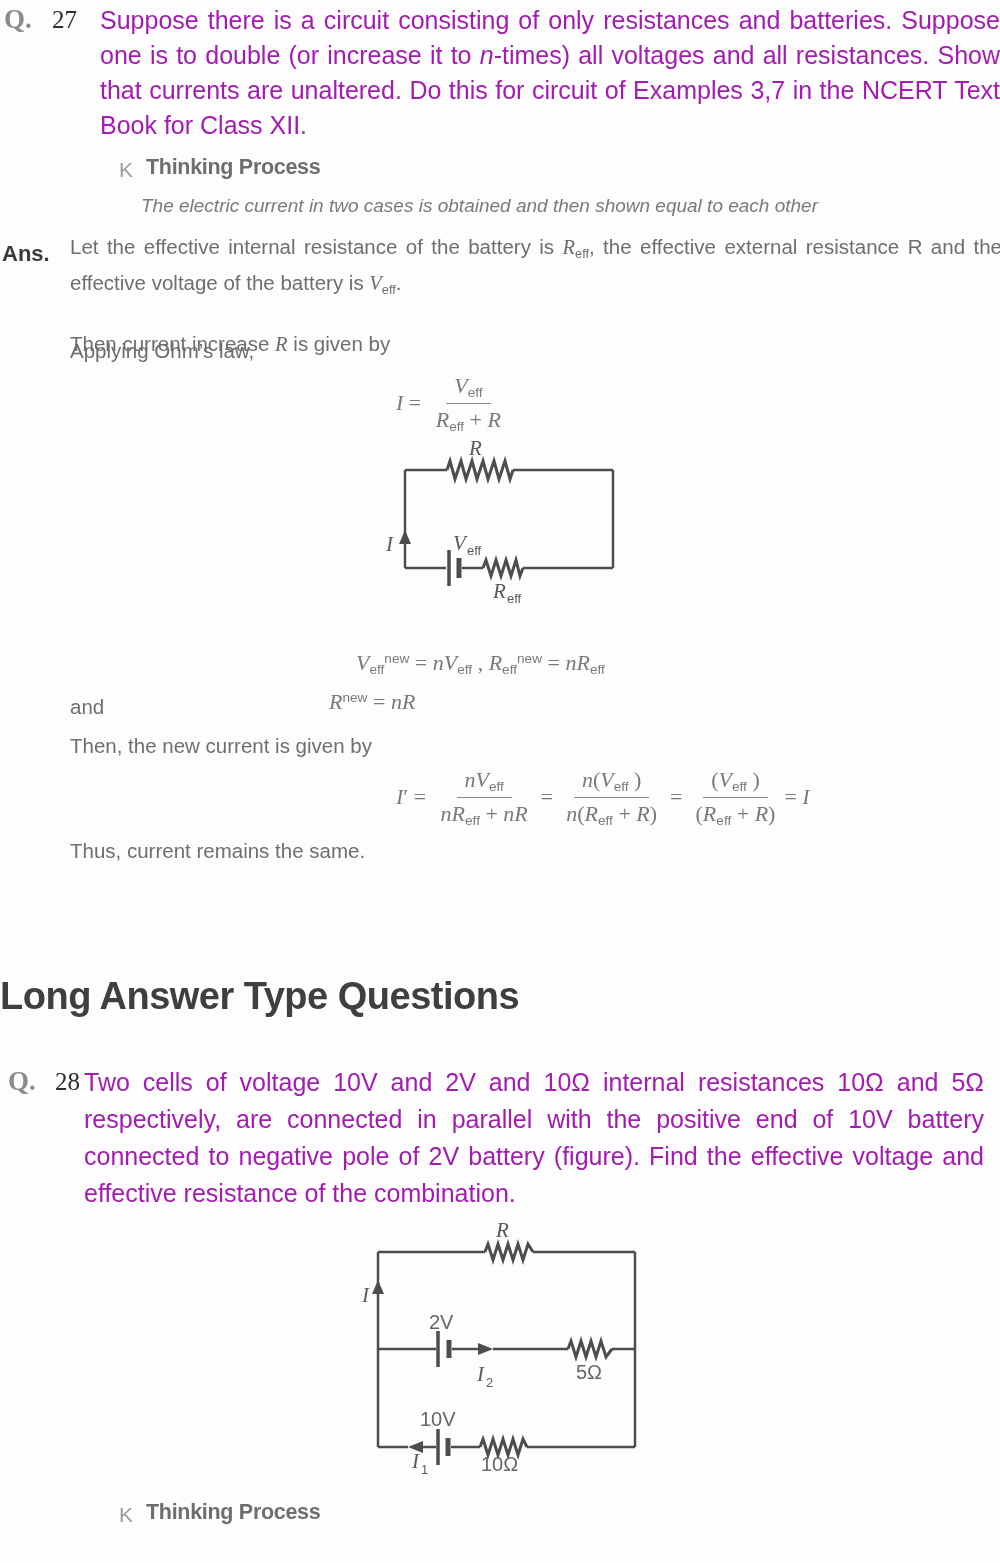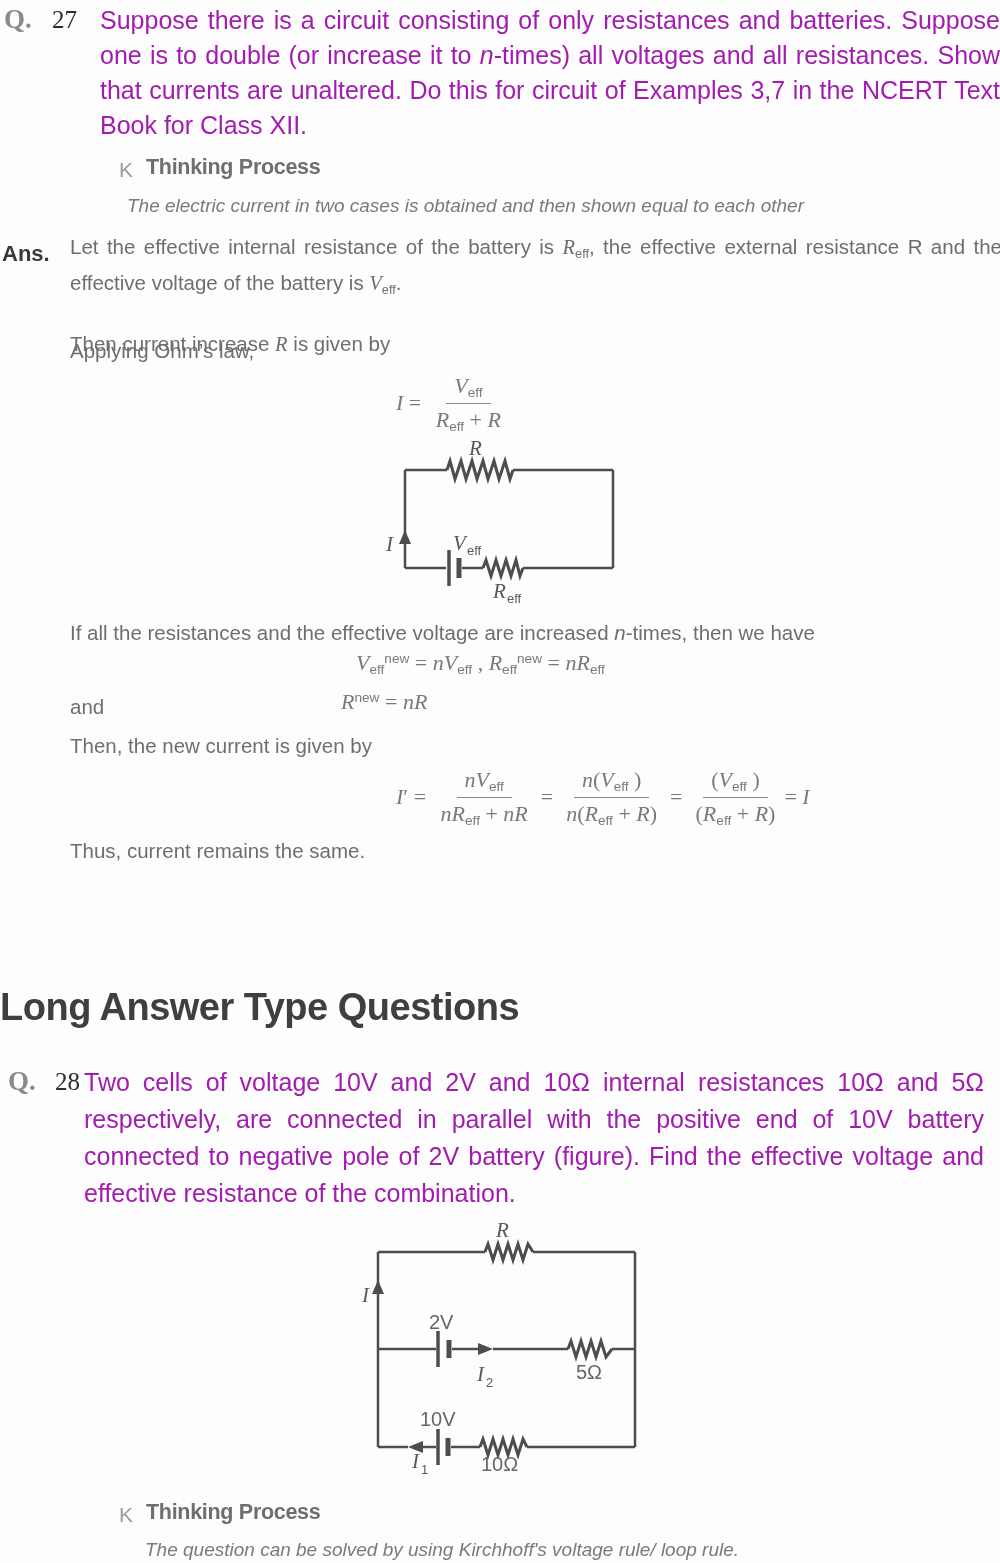--- a/index.html
+++ b/index.html
@@ -35,21 +35,21 @@
   .seg-sup { font-size:0.62em; vertical-align:0.55em; font-family:"Liberation Sans", sans-serif; font-style:normal; }
 
   
   .eq { font-family:"Liberation Serif", serif; font-size:22px; color:#7a7a7a; display:flex; align-items:center; white-space:pre; }
   .frac { display:inline-flex; flex-direction:column; align-items:center; margin:12px 5px; }
   .frac .num { padding:0 8px 3px 8px; border-bottom:1.5px solid #8a8a8a; }
   .frac .den { padding:3px 4px 0 4px; }
   .eq-mid { margin:0 4px; }
 
   
-  .section-heading { font-size:38px; font-weight:bold; color:#3f3f3f; letter-spacing:-0.5px; font-family:"Liberation Sans", sans-serif;margin-top:11px; }
+  .section-heading { font-size:38px; font-weight:bold; color:#3f3f3f; letter-spacing:-0.5px; font-family:"Liberation Sans", sans-serif; }
 
   
   svg .wire { stroke:#4d4d4d; stroke-width:2.5; fill:none; }
   svg .res  { stroke:#4d4d4d; stroke-width:3; fill:none; stroke-linejoin:miter; }
   svg .plate-long  { stroke:#4d4d4d; stroke-width:3.5; }
   svg .plate-short { stroke:#4d4d4d; stroke-width:5; }
   svg .arrow { fill:#4d4d4d; stroke:none; }
   svg .svar { font-family:"Liberation Serif", serif; font-style:italic; font-size:21px; fill:#5a5a5a; }
   svg .ssub { font-family:"Liberation Sans", sans-serif; font-size:13px; fill:#5a5a5a; }
   svg .slab { font-family:"Liberation Sans", sans-serif; font-size:20px; fill:#666; }
@@ -58,21 +58,21 @@
 <body>
 
 <div id="page">
 
   <span class="abs q-marker" style="left:4px; top:4px;">Q.</span>
   <span class="abs q-number" style="left:52px; top:6px;">27</span>
   <div class="abs q-text" style="left:100px; top:3px; width:900px;"><span class="seg-t">Suppose there is a circuit consisting of only resistances and batteries. Suppose one is to double (or increase it to </span><span class="seg-i">n</span><span class="seg-t">-times) all voltages and all resistances. Show that currents are unaltered. Do this for circuit of Examples 3,7 in the NCERT Text Book for Class XII.</span></div>
 
   <span class="abs tp-icon" style="left:119px; top:158px;">K</span>
   <span class="abs tp-label" style="left:146px; top:155px;">Thinking Process</span>
-  <div class="abs tp-text" style="left:127px; top:195px;">The electric current in two cases is obtained and then shown equal to each other</div>
+  <div class="abs tp-text" style="left:141px; top:195px;">The electric current in two cases is obtained and then shown equal to each other</div>
 
   <span class="abs ans-label" style="left:2px; top:241px;">Ans.</span>
   <div class="abs body-text" style="left:70px; top:232px; width:932px;"><span class="seg-t">Let the effective internal resistance of the battery is </span><span class="seg-v">R</span><span class="seg-sub">eff</span><span class="seg-t">, the effective external resistance R and the effective voltage of the battery is </span><span class="seg-v">V</span><span class="seg-sub">eff</span><span class="seg-t">.</span></div>
   <div class="abs body-text noj" style="left:70px; top:295px;margin-top:41px;">Applying Ohm’s law,</div>
   <div class="abs body-text noj" style="left:70px; top:329px;"><span class="seg-t">Then current increase </span><span class="seg-v">R</span><span class="seg-t"> is given by</span></div>
 
   <div class="abs eq" style="left:396px; top:361px;">
     <span><span class="seg-v">I</span><span class="seg-t"> = </span></span>
     <span class="frac">
       <span class="num"><span class="seg-v">V</span><span class="seg-sub">eff</span></span>
@@ -94,28 +94,27 @@
     <line class="wire" x1="143" y1="130" x2="233" y2="130"></line>
     <polygon class="arrow" points="25,92 19,106 31,106"></polygon>
     <text class="svar" x="89" y="17">R</text>
     <text class="svar" x="6" y="113">I</text>
     <text class="svar" x="73" y="112">V</text>
     <text class="ssub" x="87" y="117">eff</text>
     <text class="svar" x="113" y="160">R</text>
     <text class="ssub" x="127" y="165">eff</text>
   </svg>
 
-  <div class="abs body-text noj" style="left:70px; top:618px; width:930px;"><span class="seg-t">If all the resistances and the effective voltage are increased </span><span class="seg-i">n</span><span class="seg-t">-times, then we have</span></div>
 
   <div class="abs eq" style="left:356px; top:650px;">
     <span><span class="seg-v">V</span><span class="seg-sub">eff</span><span class="seg-sup">new</span><span class="seg-t"> = </span><span class="seg-v">nV</span><span class="seg-sub">eff</span><span class="seg-t"> , </span><span class="seg-v">R</span><span class="seg-sub">eff</span><span class="seg-sup">new</span><span class="seg-t"> = </span><span class="seg-v">nR</span><span class="seg-sub">eff</span></span>
   </div>
 
   <div class="abs body-text noj" style="left:70px; top:692px;">and</div>
-  <div class="abs eq" style="left:341px; top:689px;justify-content:center;">
+  <div class="abs eq" style="left:329px; top:689px;justify-content:center;">
     <span><span class="seg-v">R</span><span class="seg-sup">new</span><span class="seg-t"> = </span><span class="seg-v">nR</span></span>
   </div>
 
   <div class="abs body-text noj" style="left:70px; top:731px;">Then, the new current is given by</div>
 
   <div class="abs eq" style="left:396px; top:755px;">
     <span><span class="seg-v">I</span><span class="seg-t">′ = </span></span>
     <span class="frac">
       <span class="num"><span class="seg-v">nV</span><span class="seg-sub">eff</span></span>
       <span class="den"><span class="seg-v">nR</span><span class="seg-sub">eff</span><span class="seg-t"> + </span><span class="seg-v">nR</span></span>
@@ -175,15 +174,14 @@
     <text class="ssub" x="131" y="182">2</text>
     <text class="slab" x="221" y="174">5Ω</text>
     <text class="slab" x="65" y="221">10V</text>
     <text class="svar" x="57" y="263">I</text>
     <text class="ssub" x="66" y="269">1</text>
     <text class="slab" x="126" y="266">10Ω</text>
   </svg>
 
   <span class="abs tp-icon" style="left:119px; top:1503px;">K</span>
   <span class="abs tp-label" style="left:146px; top:1500px;">Thinking Process</span>
-  <div class="abs tp-text" style="left:145px; top:1539px;">The question can be solved by using Kirchhoff's voltage rule/ loop rule.</div>
 
 </div>
 
 </body></html>

